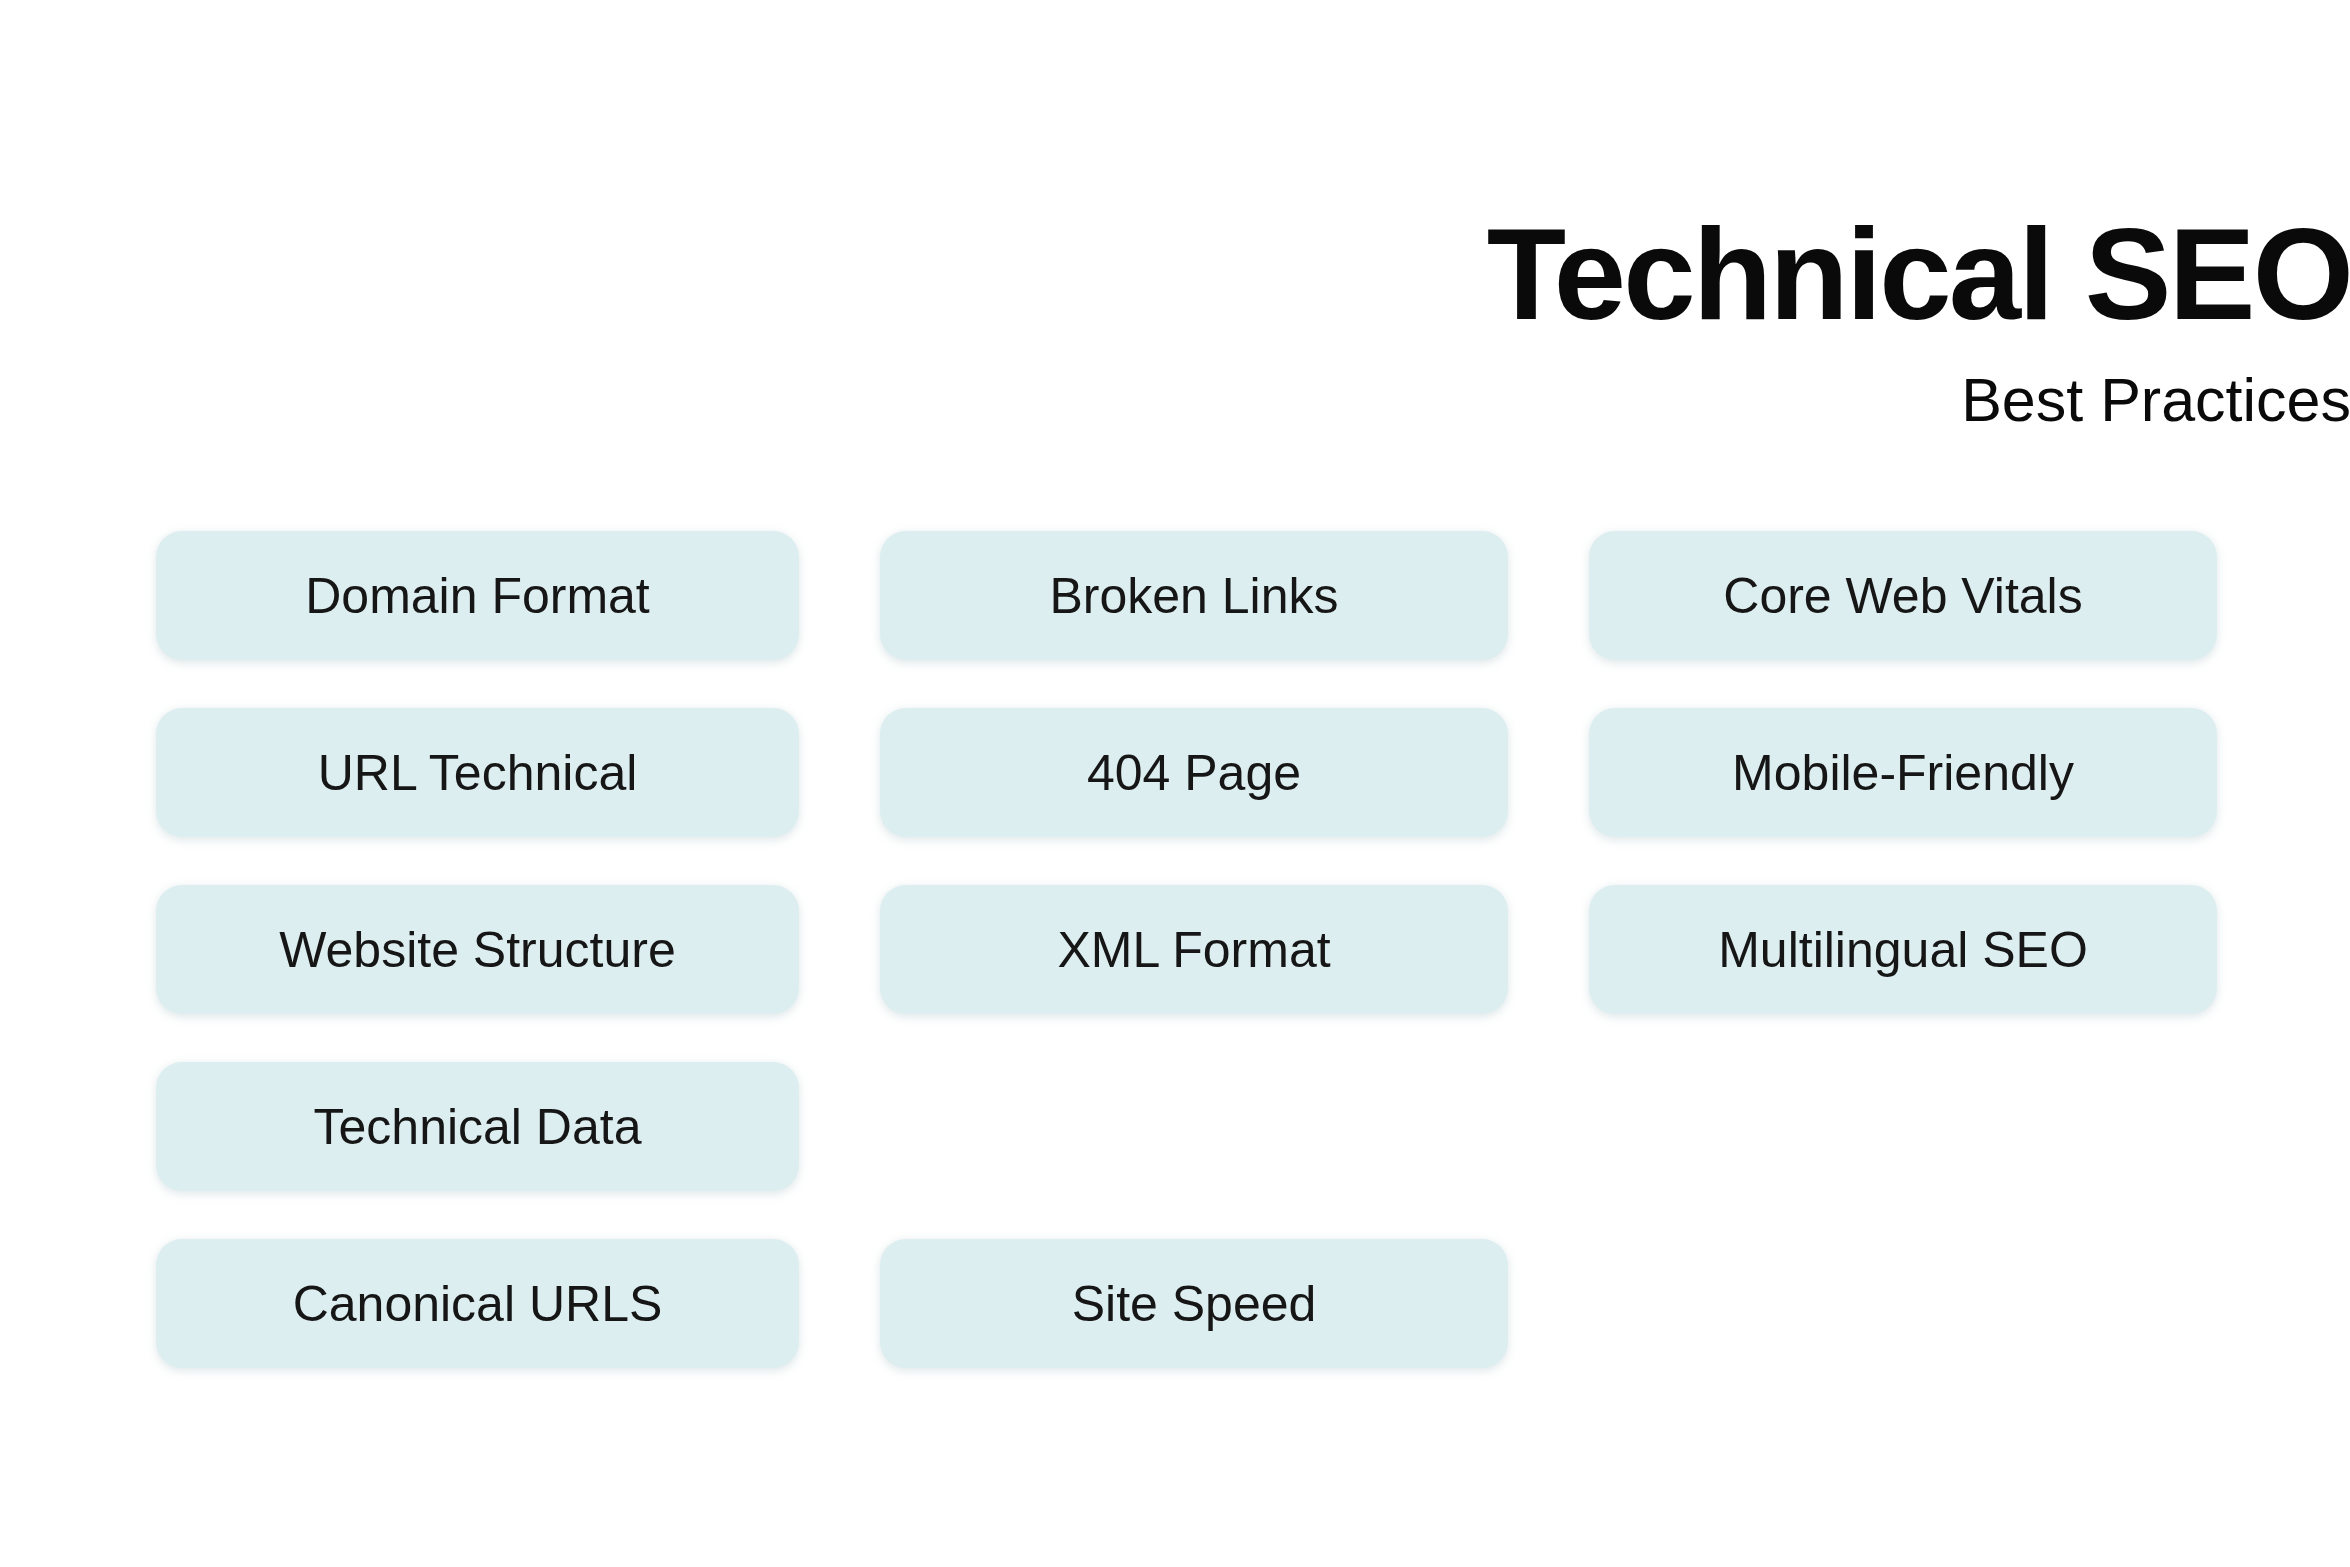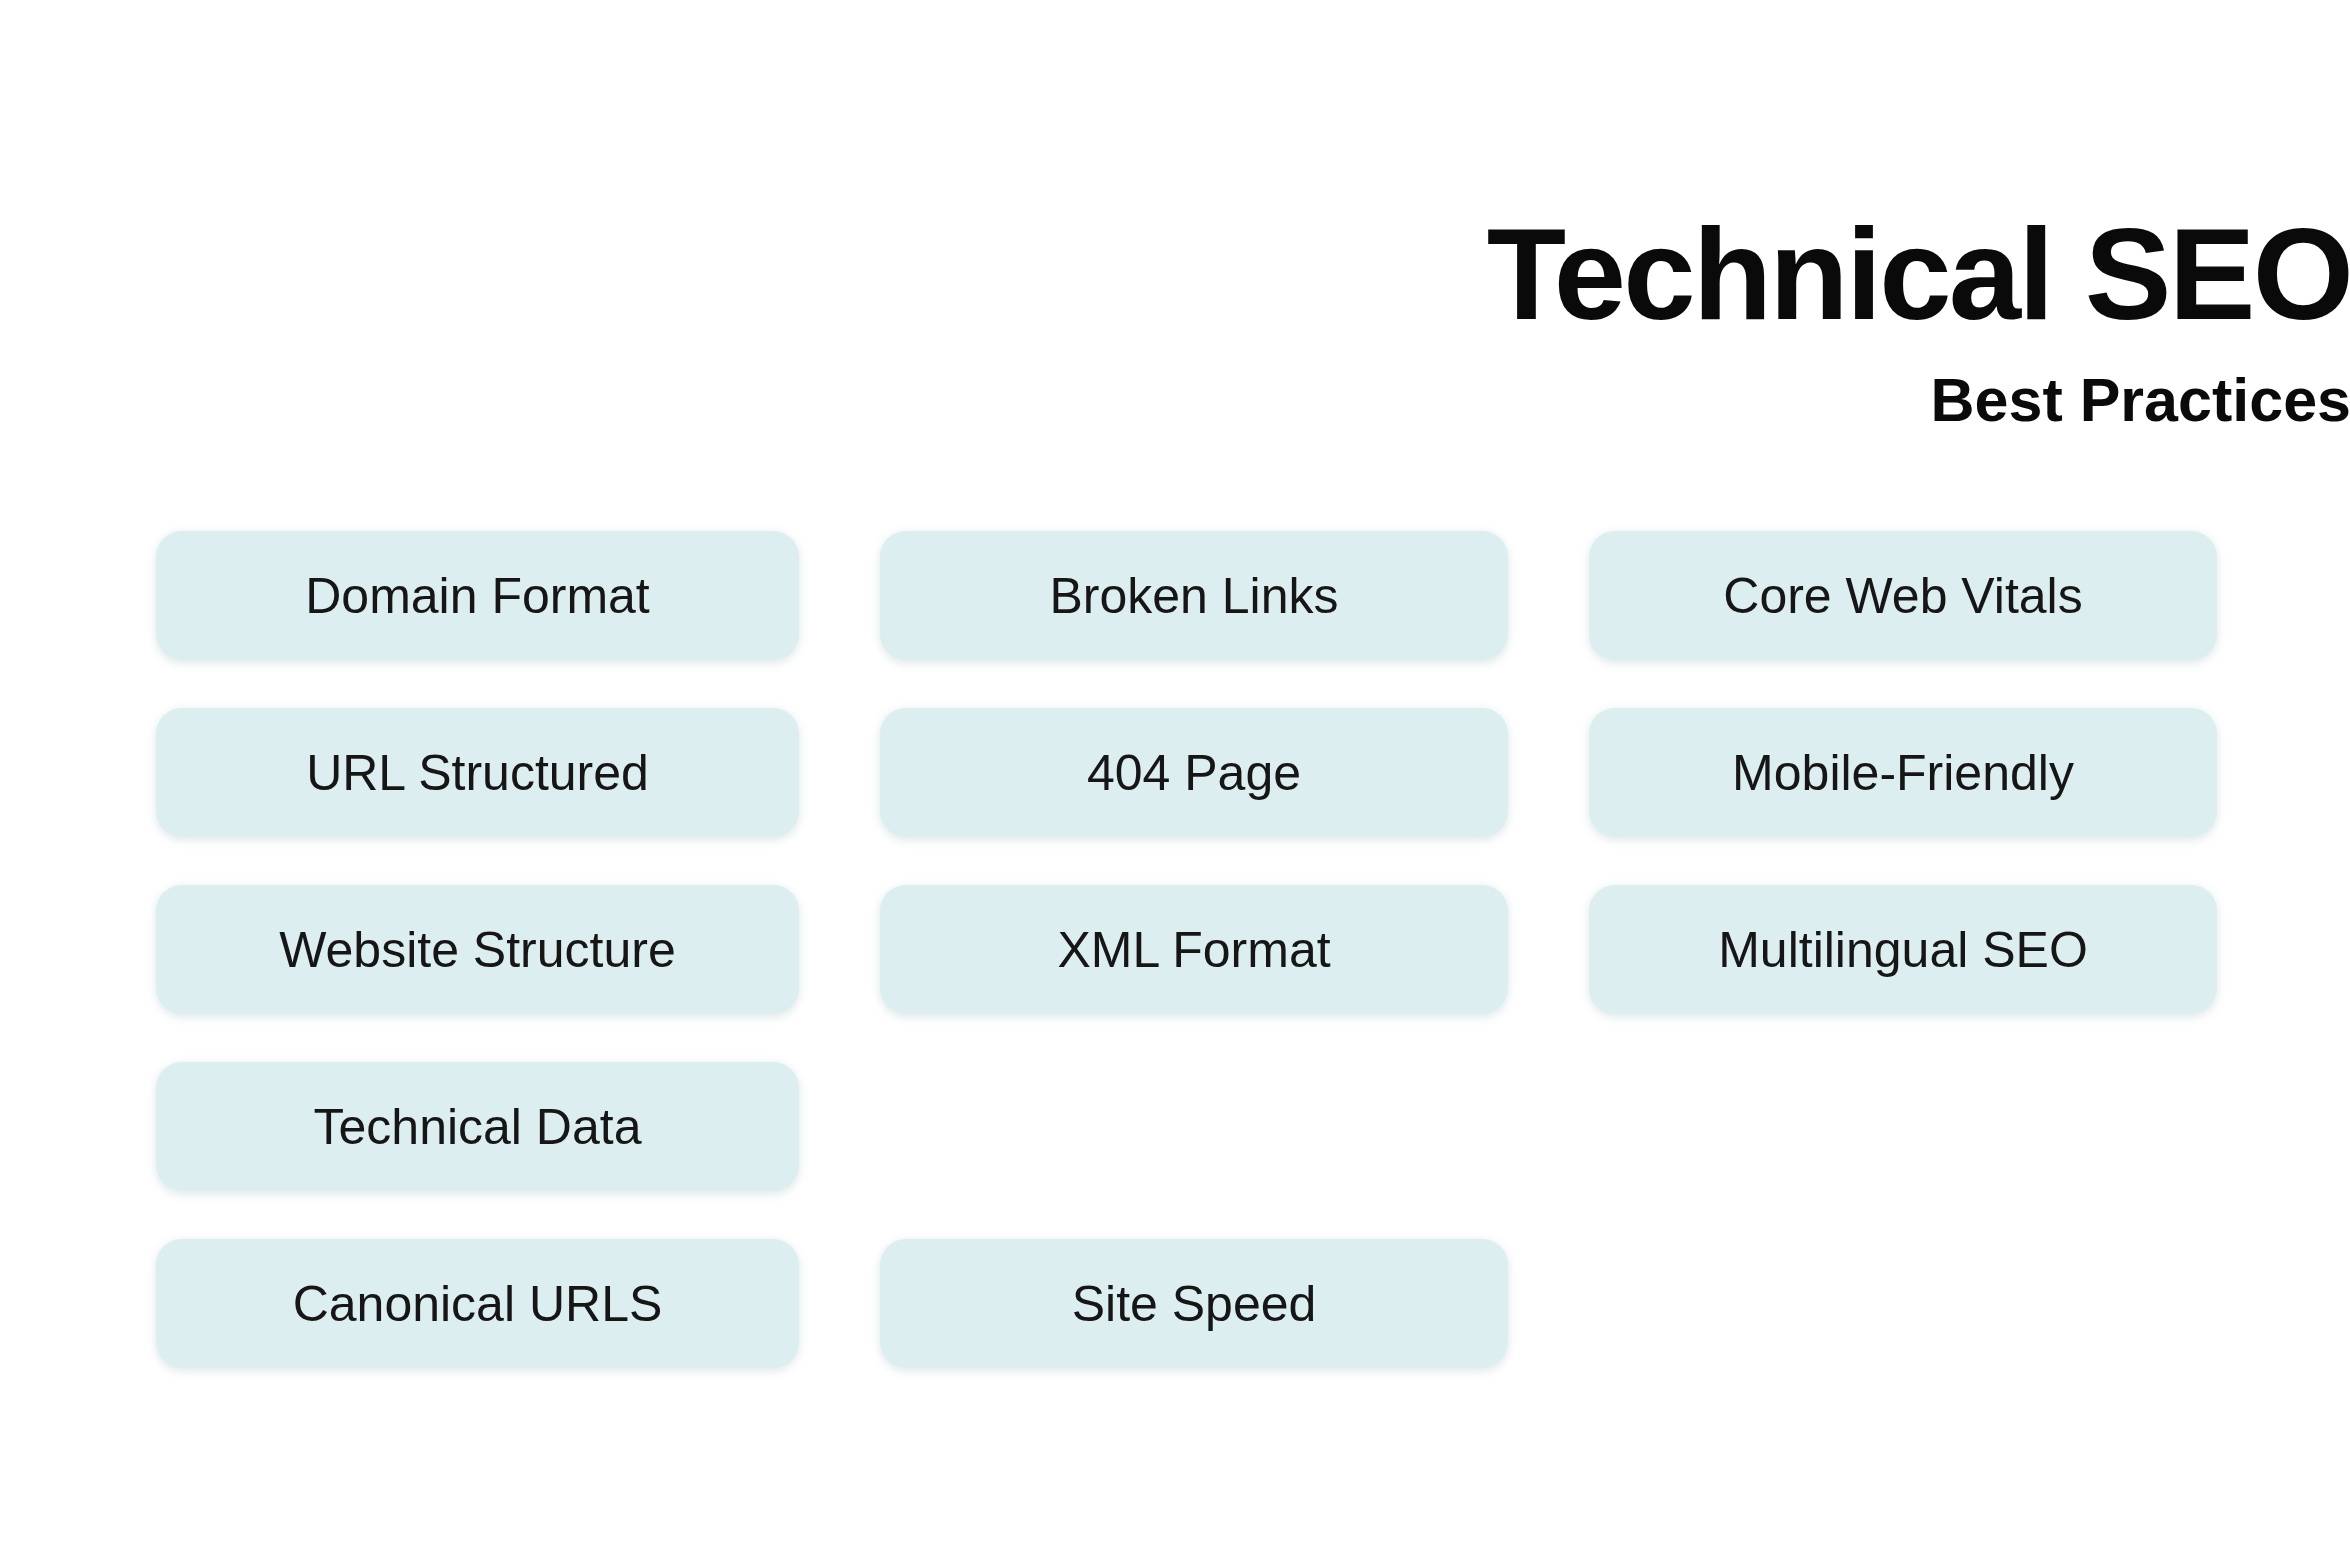--- a/index.html
+++ b/index.html
@@ -14,21 +14,21 @@
   .header{ text-align:right; padding-top:209px; }
   .title{
     font-size:130px;
     font-weight:700;
     letter-spacing:-2.8px;
     line-height:1;
     color:#0a0a0a;
   }
   .subtitle{
     font-size:61px;
-    font-weight:700;
+    font-weight:400;
     margin-top:26px;
     color:#0a0a0a;
   }
   .grid{
     display:grid;
     margin:96px 0 0 156px;
     width:2061px;
     grid-template-columns:643px 628px 628px;
     column-gap:81px;
     grid-auto-rows:129px;
@@ -63,21 +63,21 @@
     <span class="card-label">Domain Format</span>
   </div>
   <div class="card" style="grid-column:2;grid-row:1">
     <span class="card-label">Broken Links</span>
   </div>
   <div class="card" style="grid-column:3;grid-row:1">
     <span class="card-label">Core Web Vitals</span>
   </div>
 
   <div class="card" style="grid-column:1;grid-row:2">
-    <span class="card-label">URL Structured</span>
+    <span class="card-label">URL Technical</span>
   </div>
   <div class="card" style="grid-column:2;grid-row:2">
     <span class="card-label">404 Page</span>
   </div>
   <div class="card" style="grid-column:3;grid-row:2">
     <span class="card-label">Mobile-Friendly</span>
   </div>
 
   <div class="card" style="grid-column:1;grid-row:3">
     <span class="card-label">Website Structure</span>

